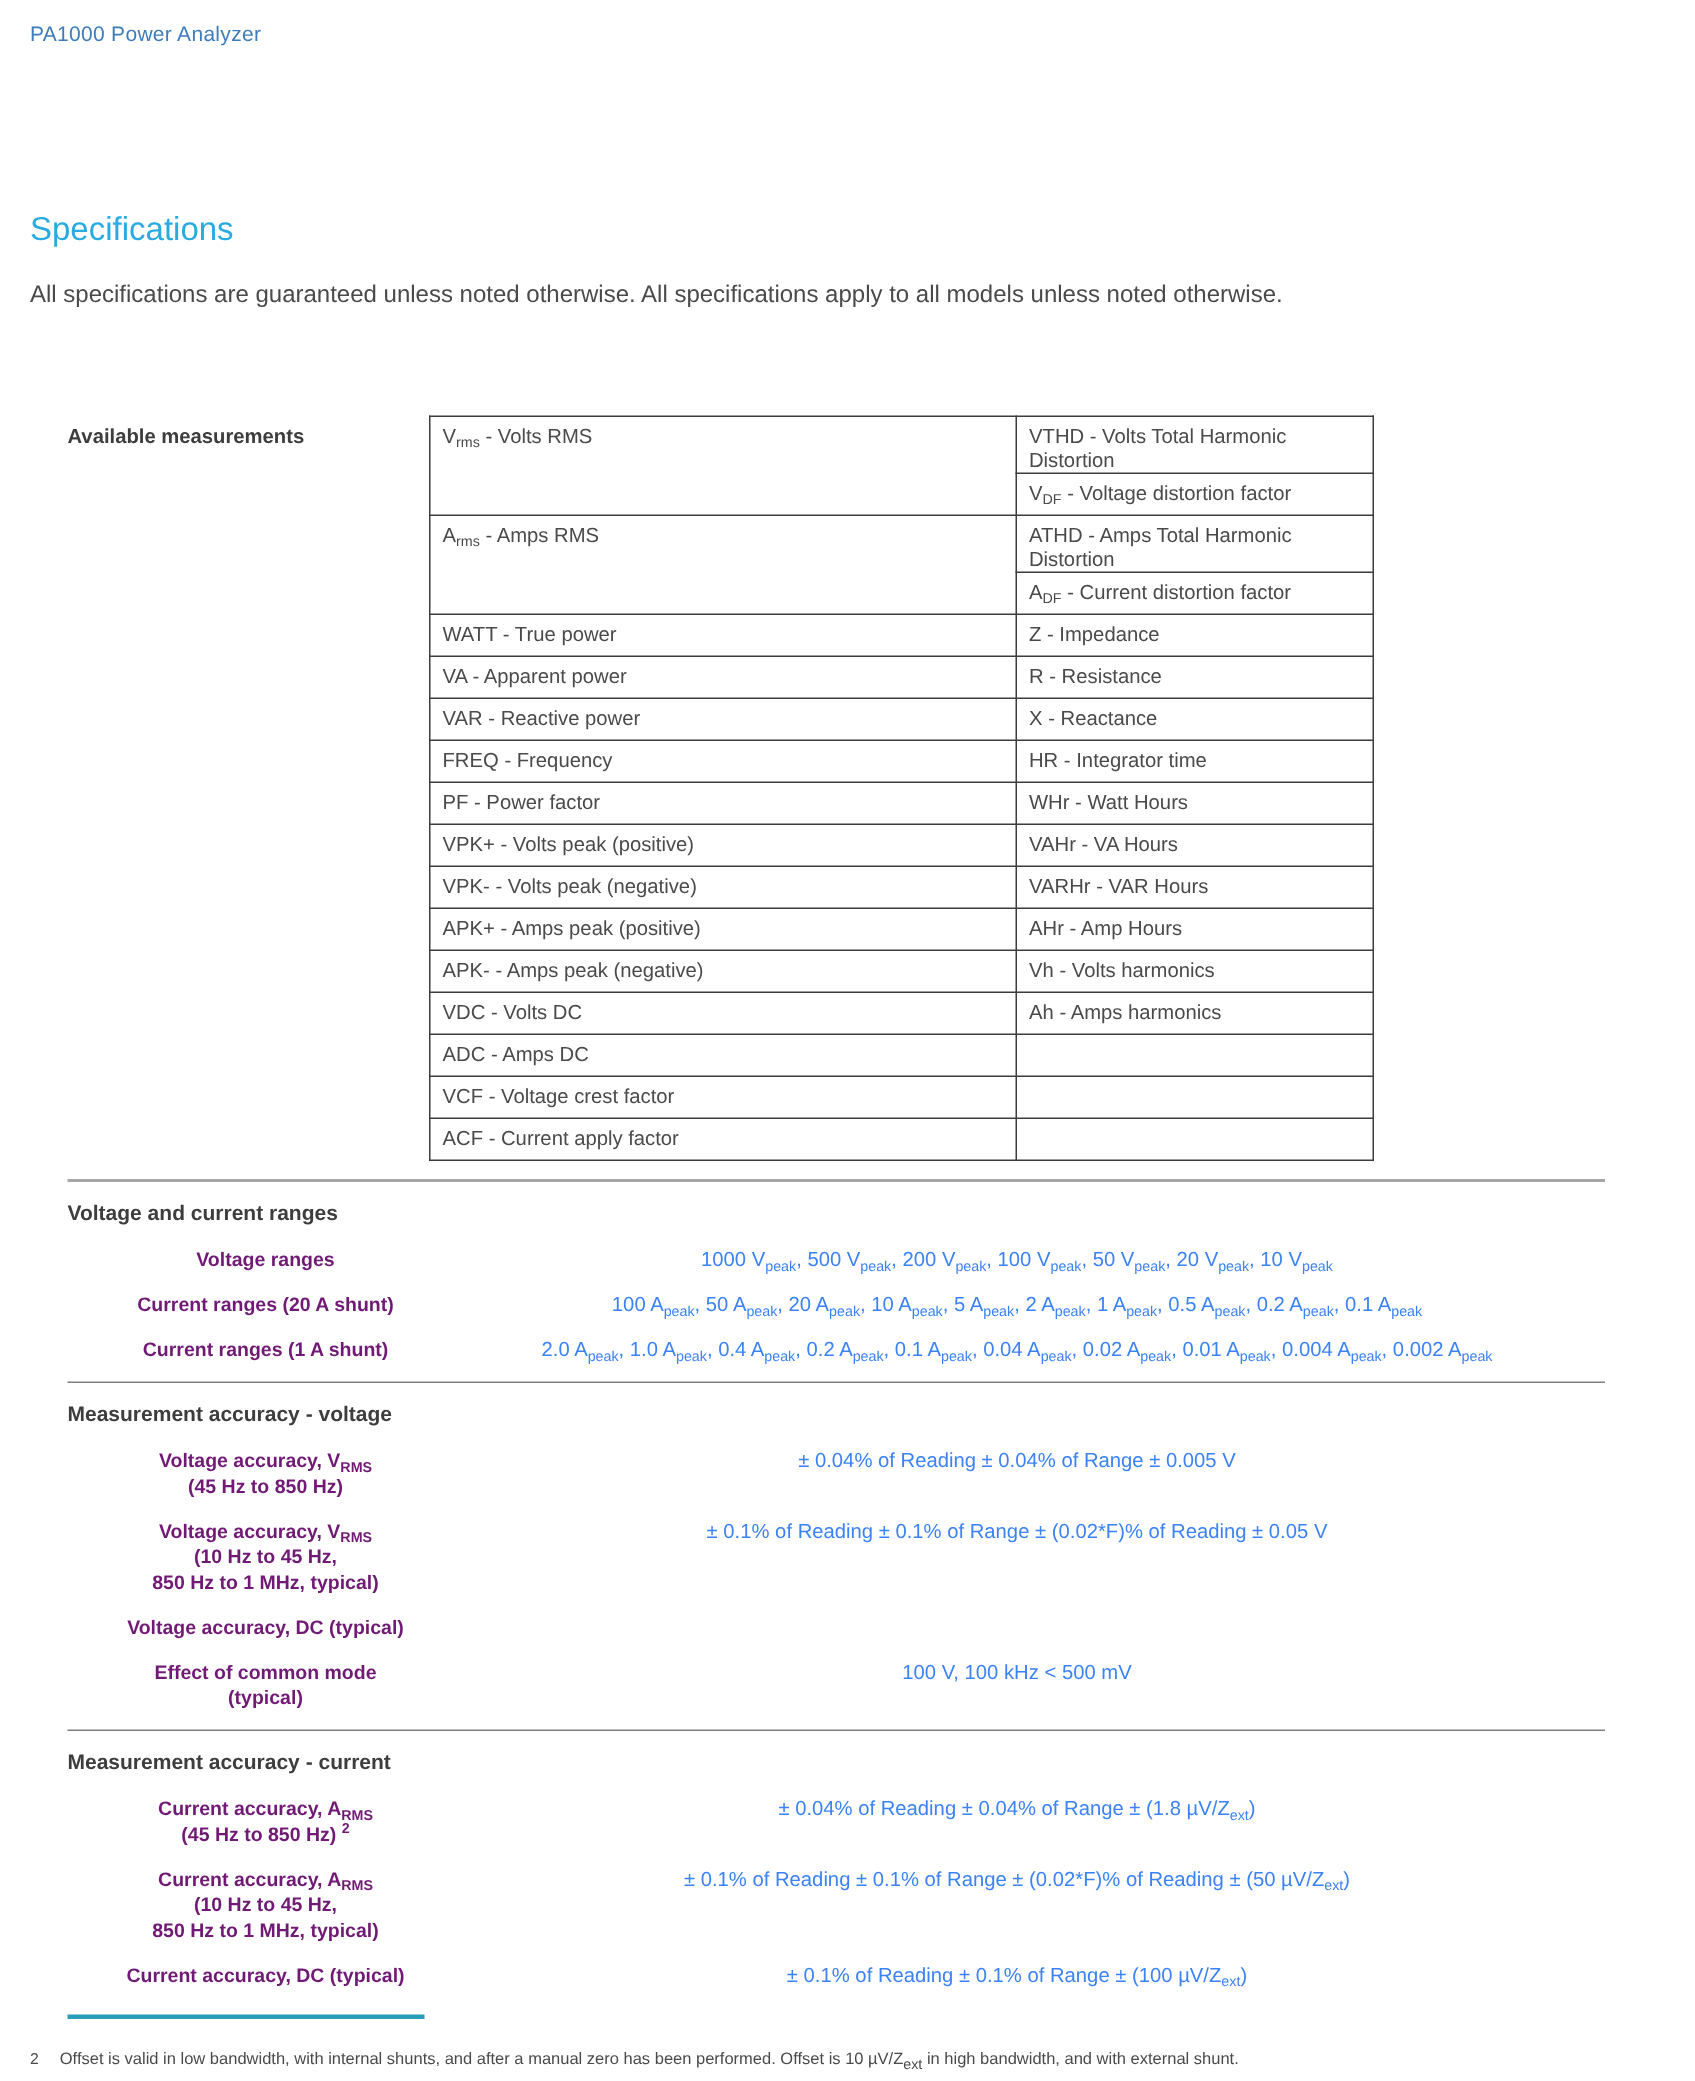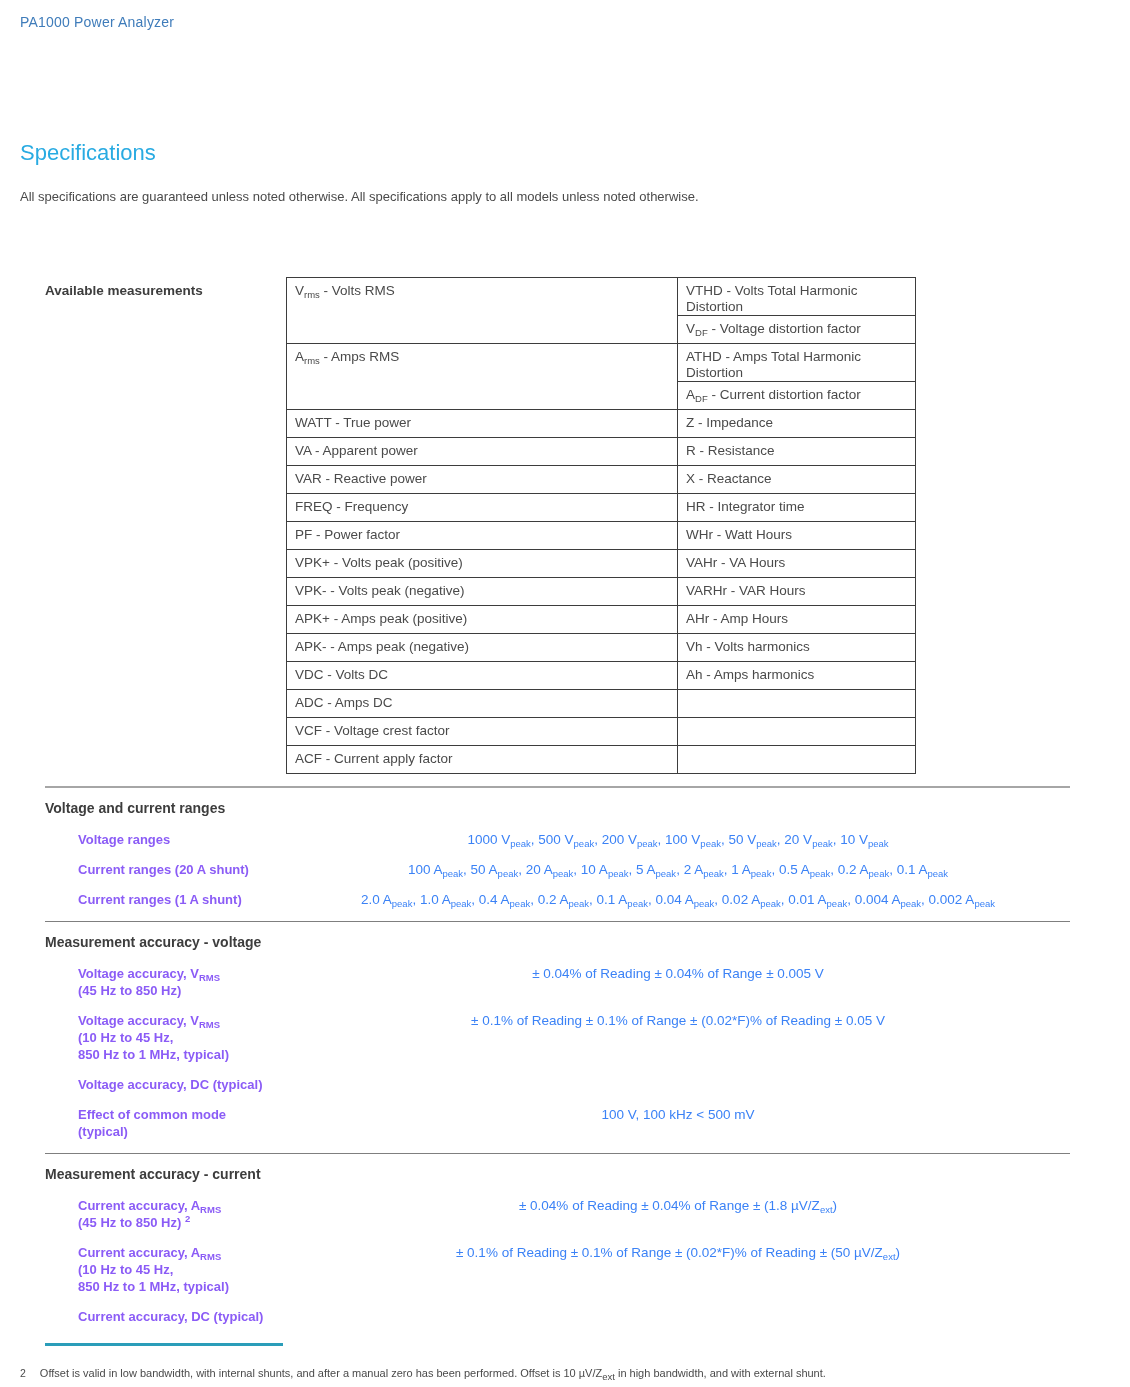--- a/index.html
+++ b/index.html
@@ -8,21 +8,21 @@
     width:1130px; height:1387px; position:relative; overflow:hidden;
     font-family:"Liberation Sans", sans-serif; color:#4a4a4a;
     -webkit-font-smoothing:antialiased;
   }
   .page { padding:14px 20px 0 20px; }
 
   .doc-header { font-size:14px; color:#3f7cba; font-weight:400; letter-spacing:0.2px; }
 
   .page-title { font-size:22px; color:#29abe2; font-weight:400; margin-top:107px; line-height:32px; }
 
-  .subtitle { font-size:13px; color:#4a4a4a; margin-top:20px; line-height:15px; }
+  .subtitle { font-size:16px; color:#4a4a4a; margin-top:20px; line-height:15px; }
 
   .content { margin-left:25px; margin-right:40px; } 
 
   
   .measurements { display:grid; grid-template-columns:241px 784px; margin-top:73px; }
   .block-label { font-size:13.5px; font-weight:700; color:#3d3d3d; padding-top:6px; line-height:16px; }
   table.meas { border-collapse:collapse; width:630px; table-layout:fixed; }
   table.meas td {
     border:1px solid #3d3d3d; height:28px; vertical-align:top;
     padding:5px 6px 0 8px; font-size:13.5px; line-height:16px; color:#4a4a4a;
@@ -34,21 +34,21 @@
 
   
   .spec-section { border-top:1px solid #7f7f7f; margin-top:12px; padding-top:12px; }
   .spec-section.first-sep { border-top:2px solid #a6a6a6; }
   .section-heading { font-size:14px; font-weight:700; color:#3d3d3d; line-height:17px; }
   .section-rows { margin-top:14px; }
   .spec-row {
     display:grid; grid-template-columns:208px 1fr; padding-left:33px;
     margin-bottom:13px; font-size:13.5px; line-height:17px;
   }
-  .spec-label { font-weight:700; color:#8b5cf6; font-size:13px; padding-right:10px; }
+  .spec-label { font-weight:700; color:#701a75; font-size:13px; padding-right:10px;text-align:center; }
   .spec-value { color:#3b82f6;text-align:center; }
 
   
   .footnote-rule { width:238px; border:none; border-top:3px solid #2a9db9; margin-top:18px; }
   .footnote { display:flex; gap:14px; margin-top:20px; font-size:11px; line-height:14px; color:#4a4a4a; padding-left:0px; }
   .footnote-marker { font-size:10.5px; color:#4a4a4a; }
 </style>
 </head>
 <body>
 
@@ -181,20 +181,21 @@
           <div class="spec-row">
             <div class="spec-label">Current accuracy, A<sub>RMS</sub><br>(45 Hz to 850 Hz) <sup>2</sup></div>
             <div class="spec-value">± 0.04% of Reading ± 0.04% of Range ± (1.8 µV/Z<sub>ext</sub>)</div>
           </div>
           <div class="spec-row">
             <div class="spec-label">Current accuracy, A<sub>RMS</sub><br>(10 Hz to 45 Hz,<br>850 Hz to 1 MHz, typical)</div>
             <div class="spec-value">± 0.1% of Reading ± 0.1% of Range ± (0.02*F)% of Reading ± (50 µV/Z<sub>ext</sub>)</div>
           </div>
           <div class="spec-row">
             <div class="spec-label">Current accuracy, DC (typical)</div>
+            <div class="spec-value">± 0.1% of Reading ± 0.1% of Range ± (100 µV/Z<sub>ext</sub>)</div>
           </div>
         </div>
     </section>
 
     <hr class="footnote-rule">
   </div>
 
   <div class="footnote">
     <span class="footnote-marker">2</span>
     <span class="footnote-text">Offset is valid in low bandwidth, with internal shunts, and after a manual zero has been performed. Offset is 10 µV/Z<sub>ext</sub> in high bandwidth, and with external shunt.</span>

